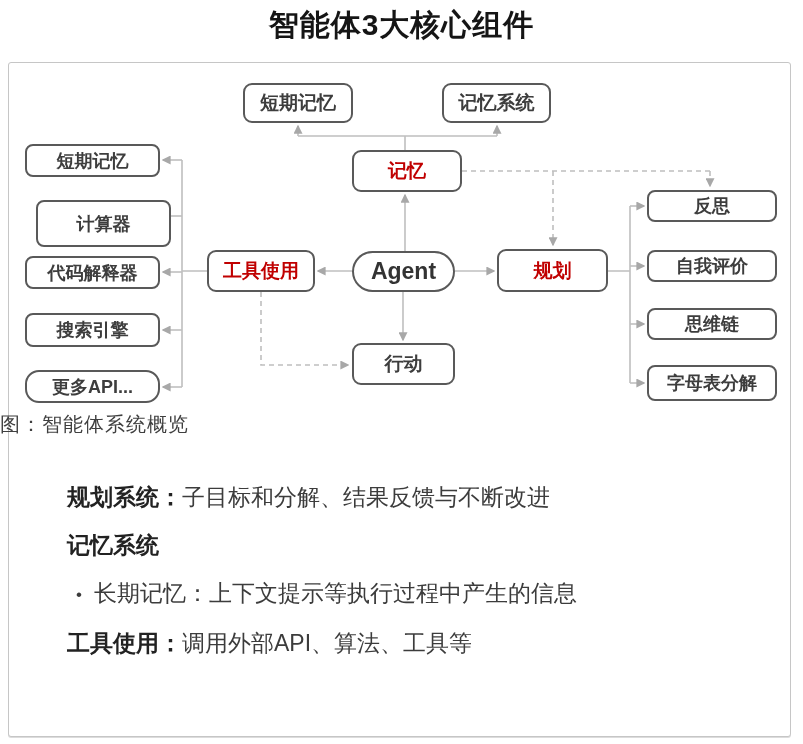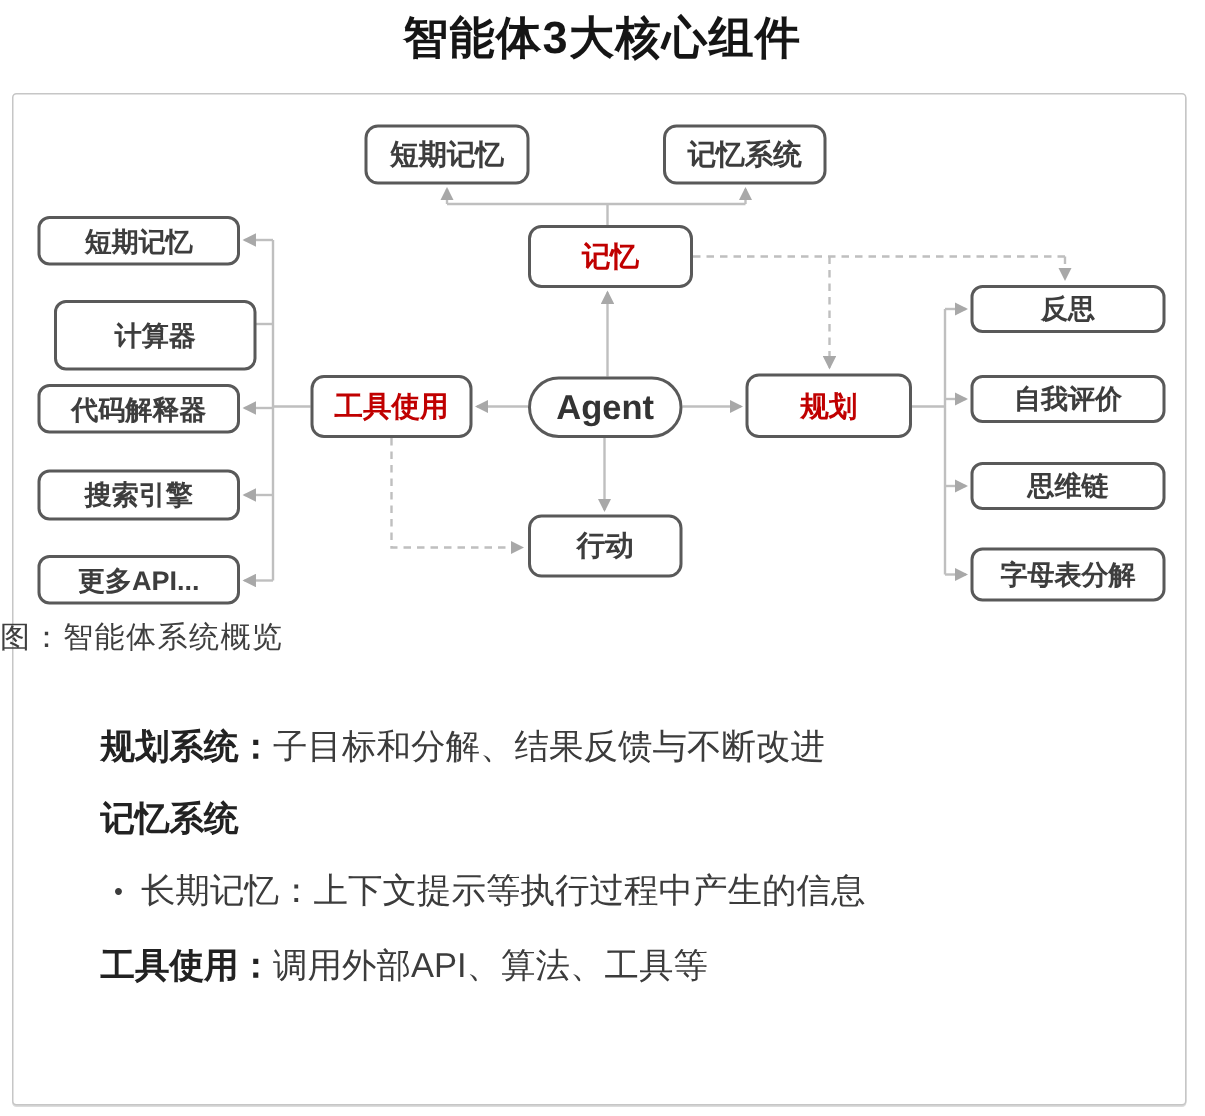--- a/index.html
+++ b/index.html
@@ -78,21 +78,21 @@
 </svg>
 
 <div class="box" style="left:243px;top:83px;width:110px;height:40px;">短期记忆</div>
 <div class="box" style="left:442px;top:83px;width:109px;height:40px;">记忆系统</div>
 <div class="box red" style="left:352px;top:150px;width:110px;height:42px;">记忆</div>
 
 <div class="box side" style="left:25px;top:144px;width:135px;height:33px;">短期记忆</div>
 <div class="box side" style="left:36px;top:200px;width:135px;height:47px;">计算器</div>
 <div class="box side" style="left:25px;top:256px;width:135px;height:33px;">代码解释器</div>
 <div class="box side" style="left:25px;top:313px;width:135px;height:34px;">搜索引擎</div>
-<div class="box side" style="left:25px;top:370px;width:135px;height:33px;">更多API...</div>
+<div class="box side" style="left:25px;top:370px;width:135px;height:33px;border-radius:14px;">更多API...</div>
 
 <div class="box red" style="left:207px;top:250px;width:108px;height:42px;">工具使用</div>
 <div class="box agent" style="left:352px;top:251px;width:103px;height:41px;">Agent</div>
 <div class="box red" style="left:497px;top:249px;width:111px;height:43px;">规划</div>
 <div class="box" style="left:352px;top:343px;width:103px;height:42px;">行动</div>
 
 <div class="box side" style="left:647px;top:190px;width:130px;height:32px;">反思</div>
 <div class="box side" style="left:647px;top:250px;width:130px;height:32px;">自我评价</div>
 <div class="box side" style="left:647px;top:308px;width:130px;height:32px;">思维链</div>
 <div class="box side" style="left:647px;top:365px;width:130px;height:36px;">字母表分解</div>

